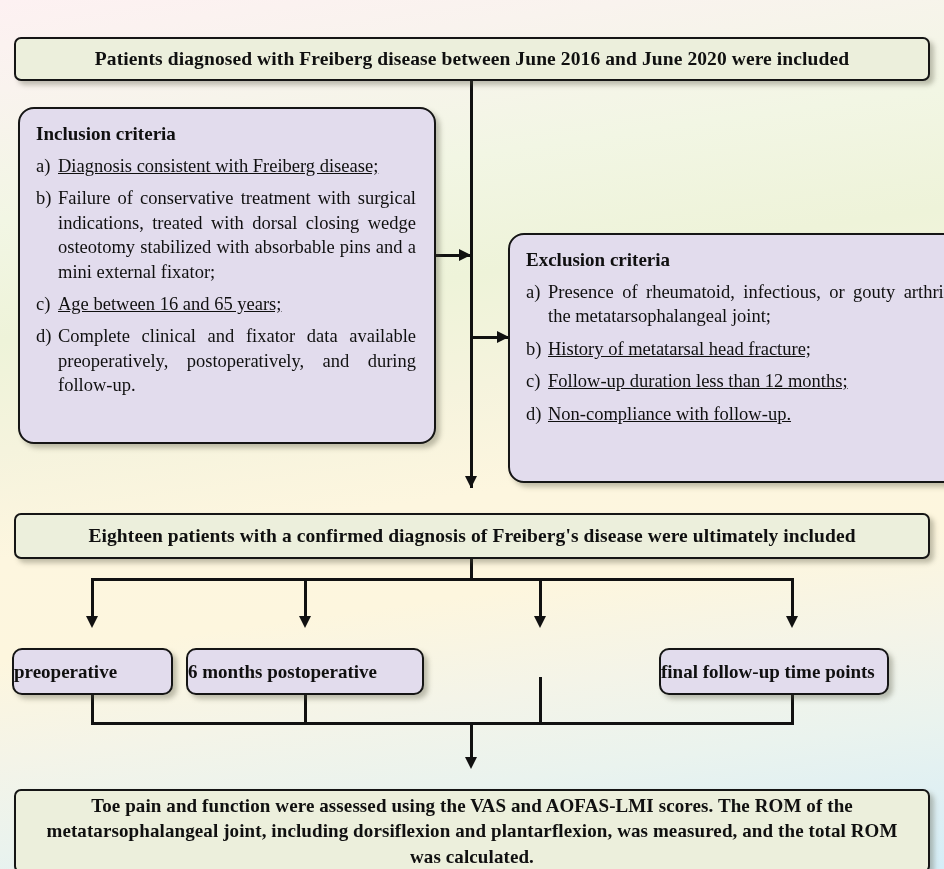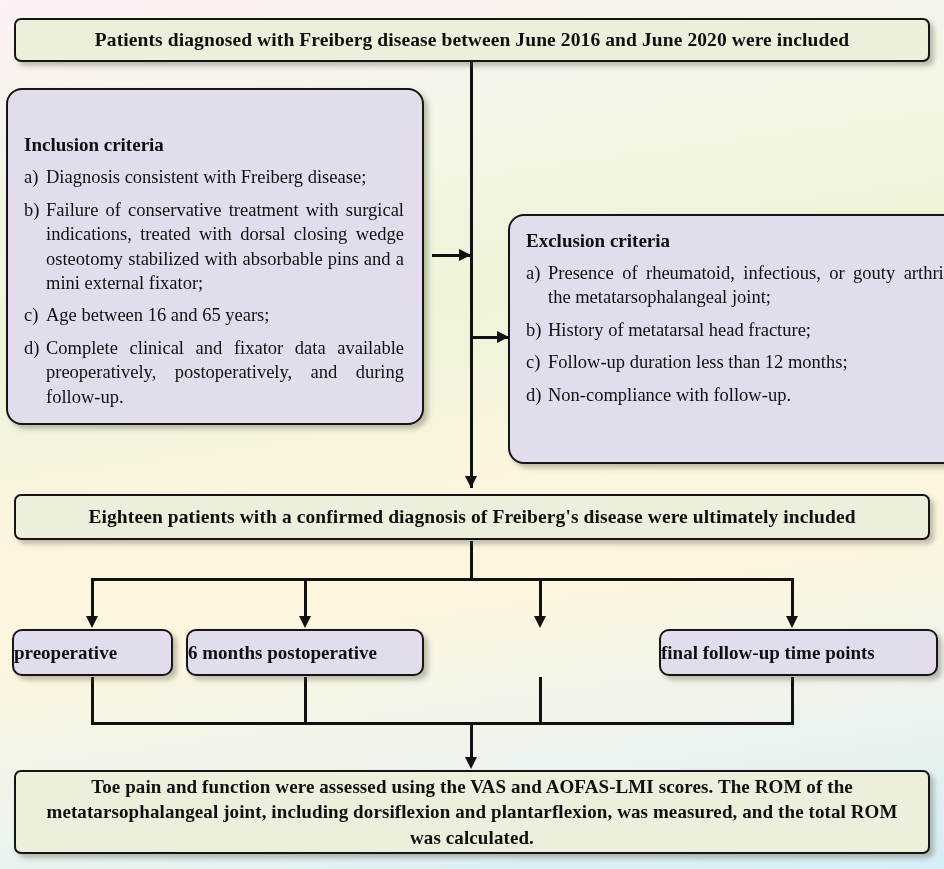--- a/index.html
+++ b/index.html
@@ -57,20 +57,21 @@
   
   .node {
     position: absolute;
     box-sizing: border-box;
     border: 2.5px solid #151515;
     box-shadow: 4px 4px 5px rgba(80,80,60,0.35);
     z-index: 3;
     display: flex;
     flex-direction: column;
     justify-content: center;
+    margin-top: 19px;
   }
   .node.green {
     background: #ecefdc;
     border-radius: 7px;
   }
   .node.purple {
     background: #e2dced;
     border-radius: 16px;
   }
   .node.small-round {
@@ -110,21 +111,21 @@
     flex: 0 0 auto;
     width: 22px;
     text-align: left;
   }
   .crit-text {
     flex: 1 1 auto;
     text-align: justify;
     text-align-last: left;
     hyphens: none;
   }
-  .crit-text.nojustify { text-align: left; }
+  .crit-text.nojustify { text-align: left; text-decoration: underline; }
 
   .timepoint-label {
     font-weight: bold;
     font-size: 19px;
     color: #101010;
     white-space: nowrap;
   }
 </style>
 </head>
 <body>
@@ -161,21 +162,21 @@
   <div class="line vline" style="left:791px; top:677px; height:48px;"></div>
   <div class="line hline" style="left:91px; top:722px; width:703px;"></div>
 
   <div class="line vline" style="left:470px; top:722px; height:42px;"></div>
   <div class="arrowhead arrow-down" style="left:465px; top:757px;"></div>
 
   <div class="node green" style="left:14px; top:18px; width:916px; height:44px;">
     <div class="headline" style="font-size:19.5px; padding:0 14px;">Patients diagnosed with Freiberg disease between June 2016 and June 2020 were included</div>
   </div>
 
-  <div class="node purple" style="left:6px; top:88px; width:418px; height:337px; padding:14px 18px 14px 16px; justify-content:flex-end;">
+  <div class="node purple" style="left:18px; top:88px; width:418px; height:337px; padding:14px 18px 14px 16px; justify-content:flex-start;">
     <div class="crit-title">Inclusion criteria</div>
     <ul class="crit-list">
       <li class="crit-item">
         <span class="crit-marker">a)</span>
         <span class="crit-text nojustify">Diagnosis consistent with Freiberg disease;</span>
       </li>
       <li class="crit-item">
         <span class="crit-marker">b)</span>
         <span class="crit-text">Failure of conservative treatment with surgical indications, treated with dorsal closing wedge osteotomy stabilized with absorbable pins and a mini external fixator;</span>
       </li>
@@ -218,21 +219,21 @@
 
   <div class="node purple small-round" style="left:12px; top:629px; width:161px; height:47px;">
     <div class="timepoint-label">preoperative</div>
   </div>
 
   <div class="node purple small-round" style="left:186px; top:629px; width:238px; height:47px;">
     <div class="timepoint-label">6 months postoperative</div>
   </div>
 
 
-  <div class="node purple small-round" style="left:659px; top:629px; width:279px; height:47px;">
+  <div class="node purple small-round" style="left:659px; top:629px; width:230px; height:47px;">
     <div class="timepoint-label">final follow-up time points</div>
   </div>
 
   <div class="node green" style="left:14px; top:770px; width:916px; height:84px;">
     <div class="headline" style="font-size:19px; padding:0 26px;">Toe pain and function were assessed using the VAS and AOFAS-LMI scores. The ROM of the metatarsophalangeal joint, including dorsiflexion and plantarflexion, was measured, and the total ROM was calculated.</div>
   </div>
 
 </div>
 
 </body></html>

